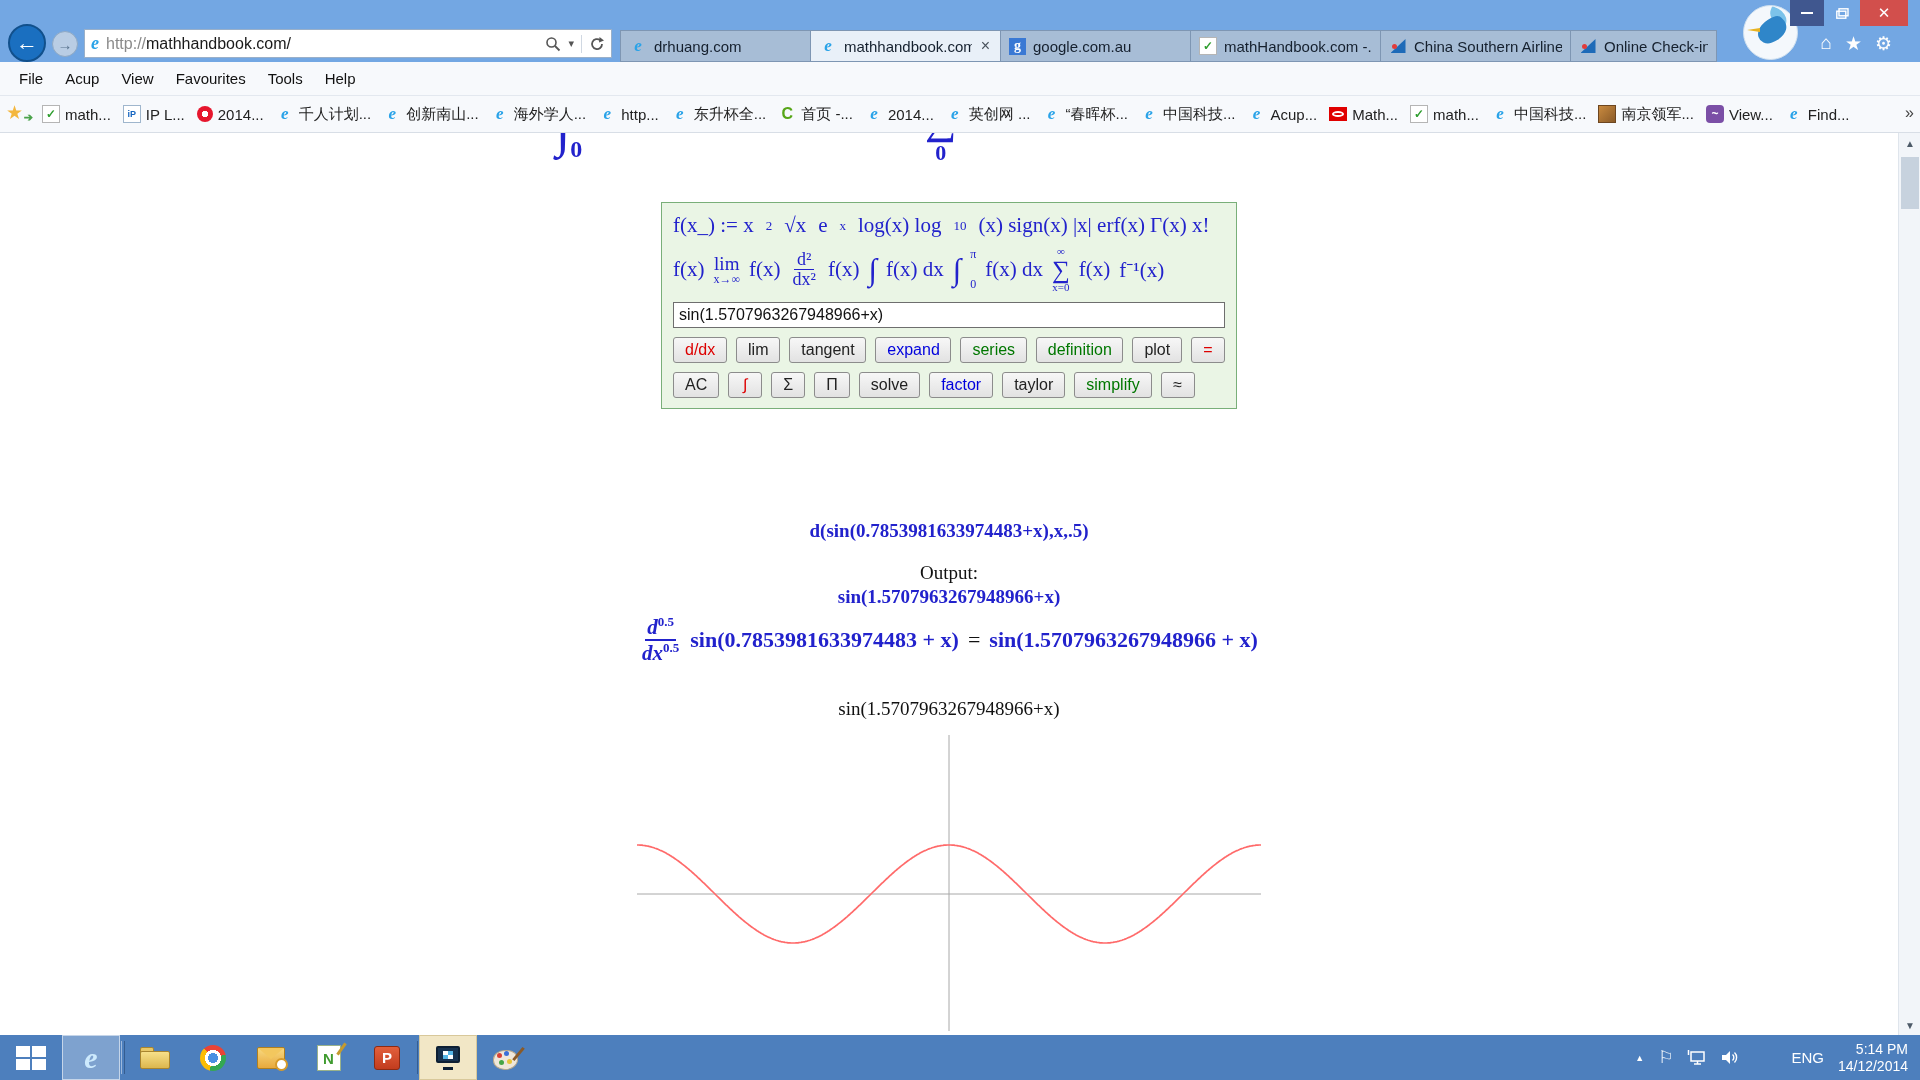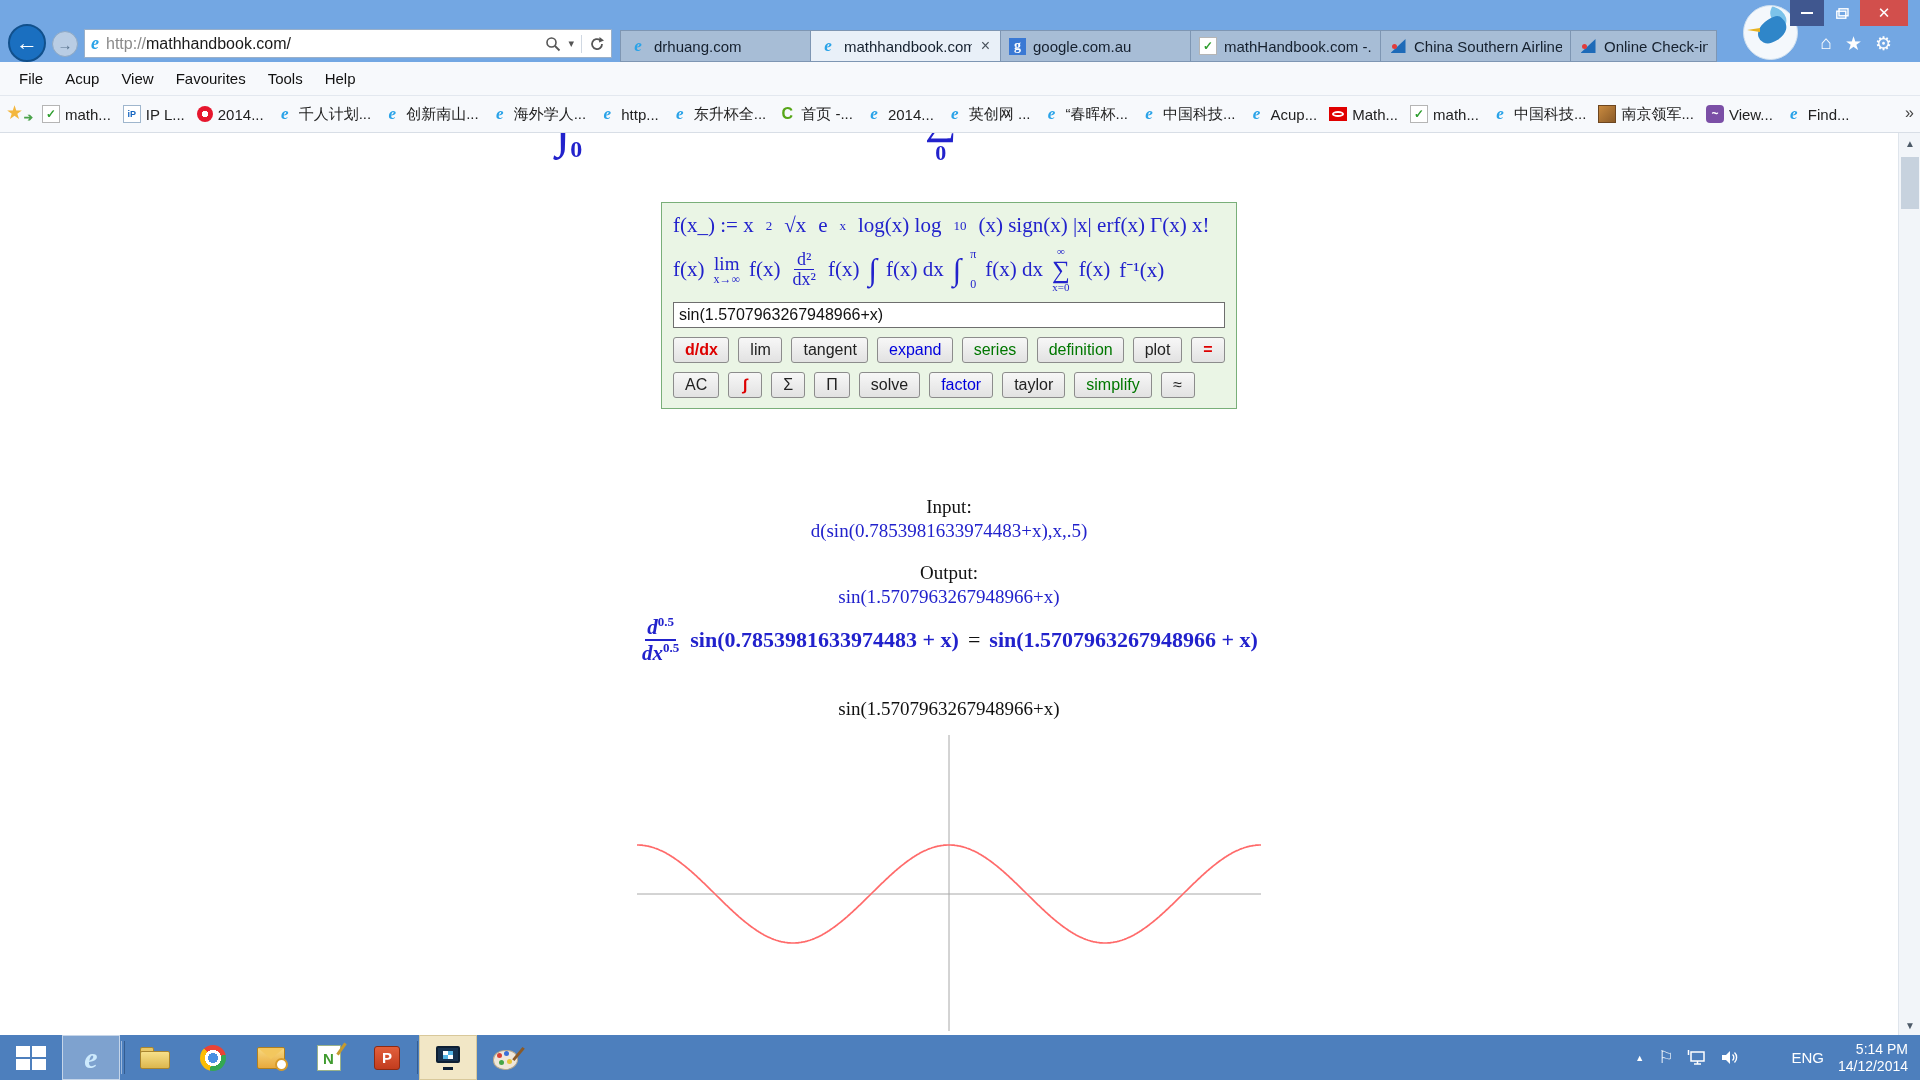--- a/index.html
+++ b/index.html
@@ -79,21 +79,21 @@
   .fi-greenc { color:#57a618; font:bold 16px "Liberation Sans",sans-serif; }
   .fi-oracle { background:#e00000; position:relative; width:18px; height:14px; }
   .fi-oracle i { position:absolute; left:3px; top:4px; width:12px; height:6px; border:2px solid #fff; border-radius:50%; }
   .fi-tiger { background:linear-gradient(135deg,#c98a3f,#8a5a28); border:1px solid #6d4620; }
   .fi-purple { background:#7b4fa6; border-radius:4px; color:#fff; font:bold 12px "Liberation Sans",sans-serif; }
   .fav-chevron { position:absolute; right:6px; top:8px; color:#444; font-size:16px; }
 
   
   .content { position:absolute; top:133px; left:0; width:1898px; height:902px; background:#fff; overflow:hidden; }
   .serif { font-family:"Liberation Serif", serif; }
-  .mblue { color:#2222cc; }
+  .mblue { color:#2222cc;font-weight:bold; }
 
   .cut-int { position:absolute; left:556px; top:-34px; color:#2222cc; font-family:"Liberation Serif",serif;
     font-size:52px; font-style:italic; }
   .cut-int sub { font-size:24px; font-style:normal; font-weight:bold; }
   .cut-sum { position:absolute; left:925px; top:-38px; display:flex; flex-direction:column; align-items:center;
     color:#2222cc; font-family:"Liberation Serif",serif; }
   .cut-sum .sg { font-size:44px; line-height:48px; }
   .cut-sum .s0 { font-size:22px; font-weight:bold; line-height:20px; }
 
   .panel { position:absolute; left:661px; top:69px; width:576px; background:#eaf5e5; border:1px solid #79af79;
@@ -116,21 +116,21 @@
   .sumstack { display:inline-flex; flex-direction:column; align-items:center; line-height:1; }
   .sumstack .top { font-size:11px; }
   .sumstack .mid { font-size:25px; }
   .sumstack .bot { font-size:11px; }
 
   .panel-input { width:100%; height:26px; border:1px solid #6e6e6e; font-size:16px; padding:2px 5px; margin-top:5px;
     font-family:"Liberation Sans",sans-serif; color:#111; background:#fff; }
   .btn-row { display:flex; gap:9px; margin-top:9px; }
   .pbtn { background:linear-gradient(#f7f7f7,#e2e2e2); border:1px solid #8c8c8c; border-radius:3px;
     font-size:16px; padding:3px 11px; min-width:34px; text-align:center; font-family:"Liberation Sans",sans-serif; }
-  .c-red { color:#dd0000;font-weight:bold; } .c-blue { color:#0000dd; } .c-green { color:#007700; } .c-black { color:#222; }
+  .c-red { color:#dd0000; } .c-blue { color:#0000dd; } .c-green { color:#007700; } .c-black { color:#222; }
 
   .center-line { position:absolute; left:0; width:100%; text-align:center; }
   .lbl { font-size:19px; color:#111; }
   .expr { font-size:19px; }
 
   .formula-row { position:absolute; left:0; width:100%; display:flex; justify-content:center; align-items:center; gap:9px;
     font-family:"Liberation Serif",serif; font-weight:bold; color:#2222cc; }
   .bigfrac { display:inline-flex; flex-direction:column; align-items:center; line-height:1.1; }
   .bigfrac .bnum, .bigfrac .bden { font-size:21px; font-style:italic; padding:0 2px; }
   .bigfrac .bnum { border-bottom:2px solid #2222cc; }
@@ -442,21 +442,20 @@
       <button class="pbtn c-black">Σ</button>
       <button class="pbtn c-black">Π</button>
       <button class="pbtn c-black">solve</button>
       <button class="pbtn c-blue">factor</button>
       <button class="pbtn c-black">taylor</button>
       <button class="pbtn c-green">simplify</button>
       <button class="pbtn c-black">≈</button>
     </div>
   </div>
 
-  <div class="center-line serif lbl" style="top:363px;">Input:</div>
   <div class="center-line serif expr mblue" style="top:387px;">d(sin(0.7853981633974483+x),x,.5)</div>
   <div class="center-line serif lbl" style="top:429px;">Output:</div>
   <div class="center-line serif expr mblue" style="top:453px;">sin(1.5707963267948966+x)</div>
 
   <div class="formula-row" style="top:482px;">
     <span class="bigfrac">
       <span class="bnum"><span>d</span><sup>0.5</sup></span>
       <span class="bden"><span>dx</span><sup>0.5</sup></span>
     </span>
     <span class="flhs">sin(0.7853981633974483 + x)</span>

